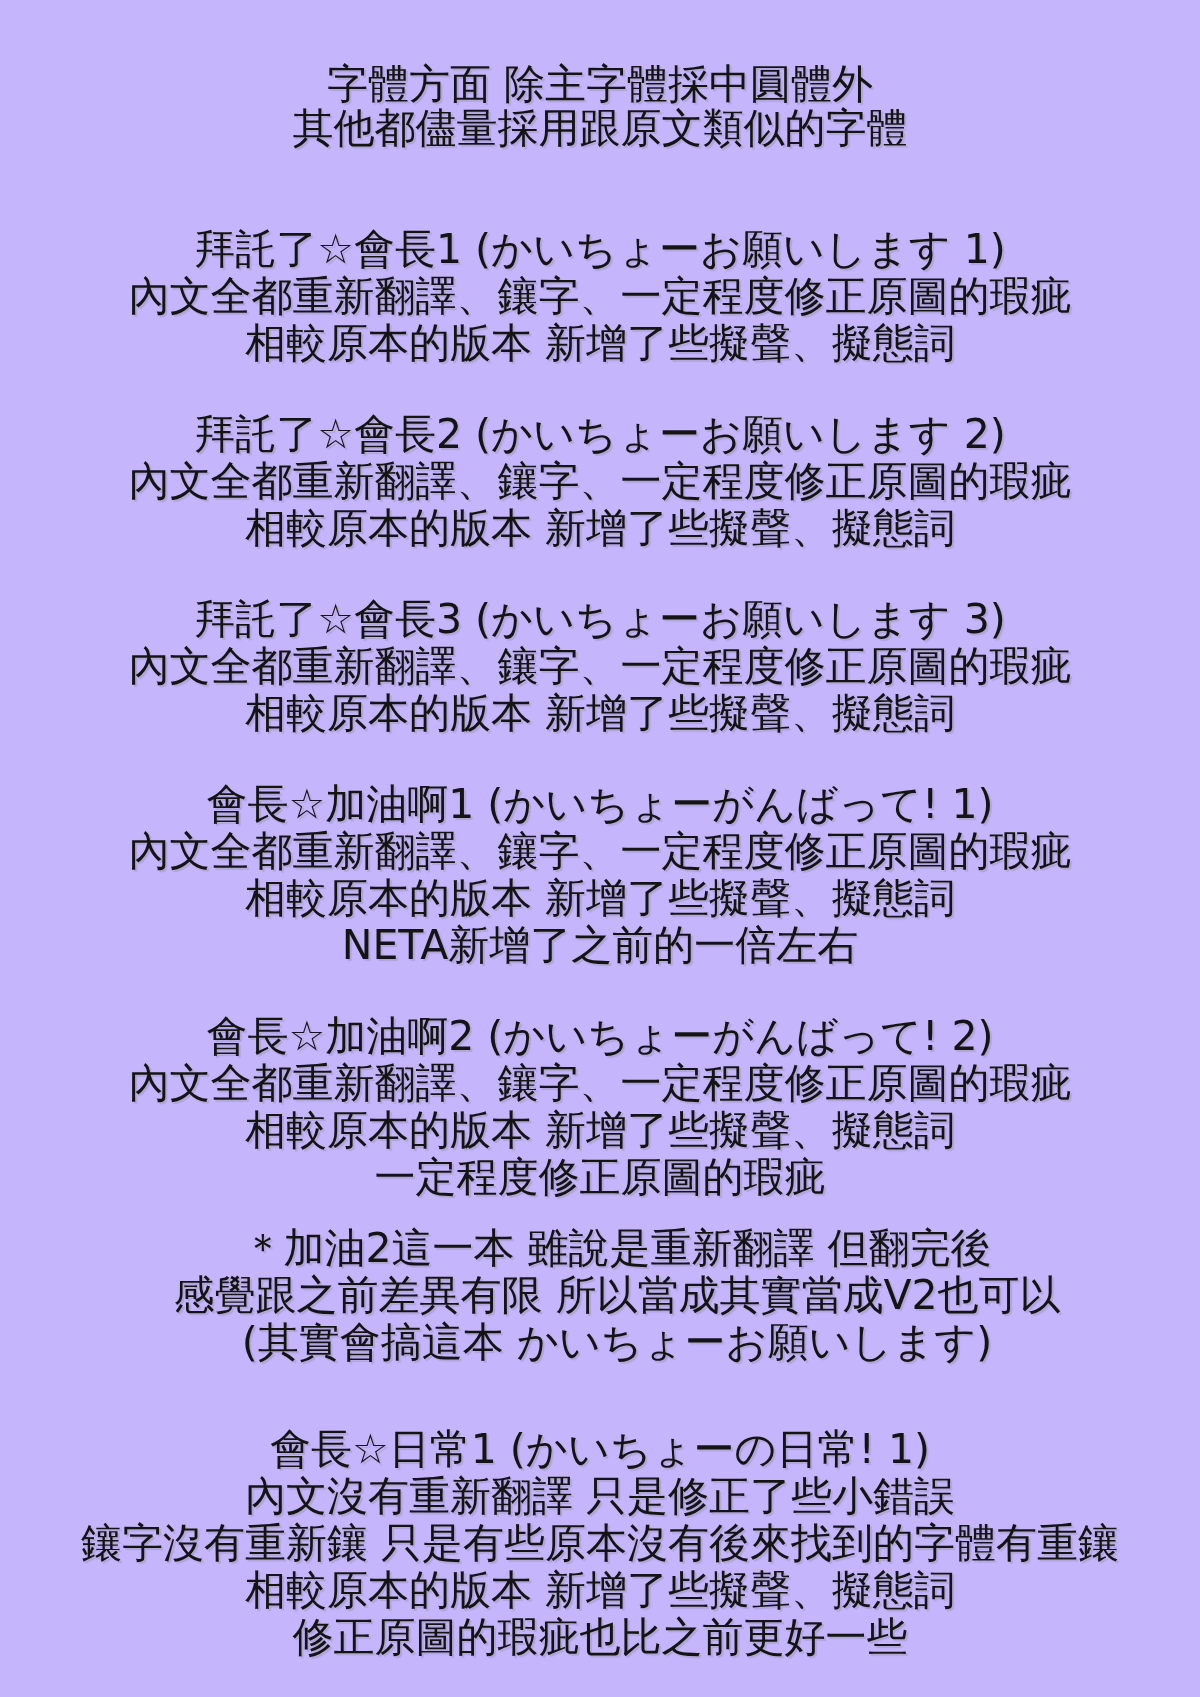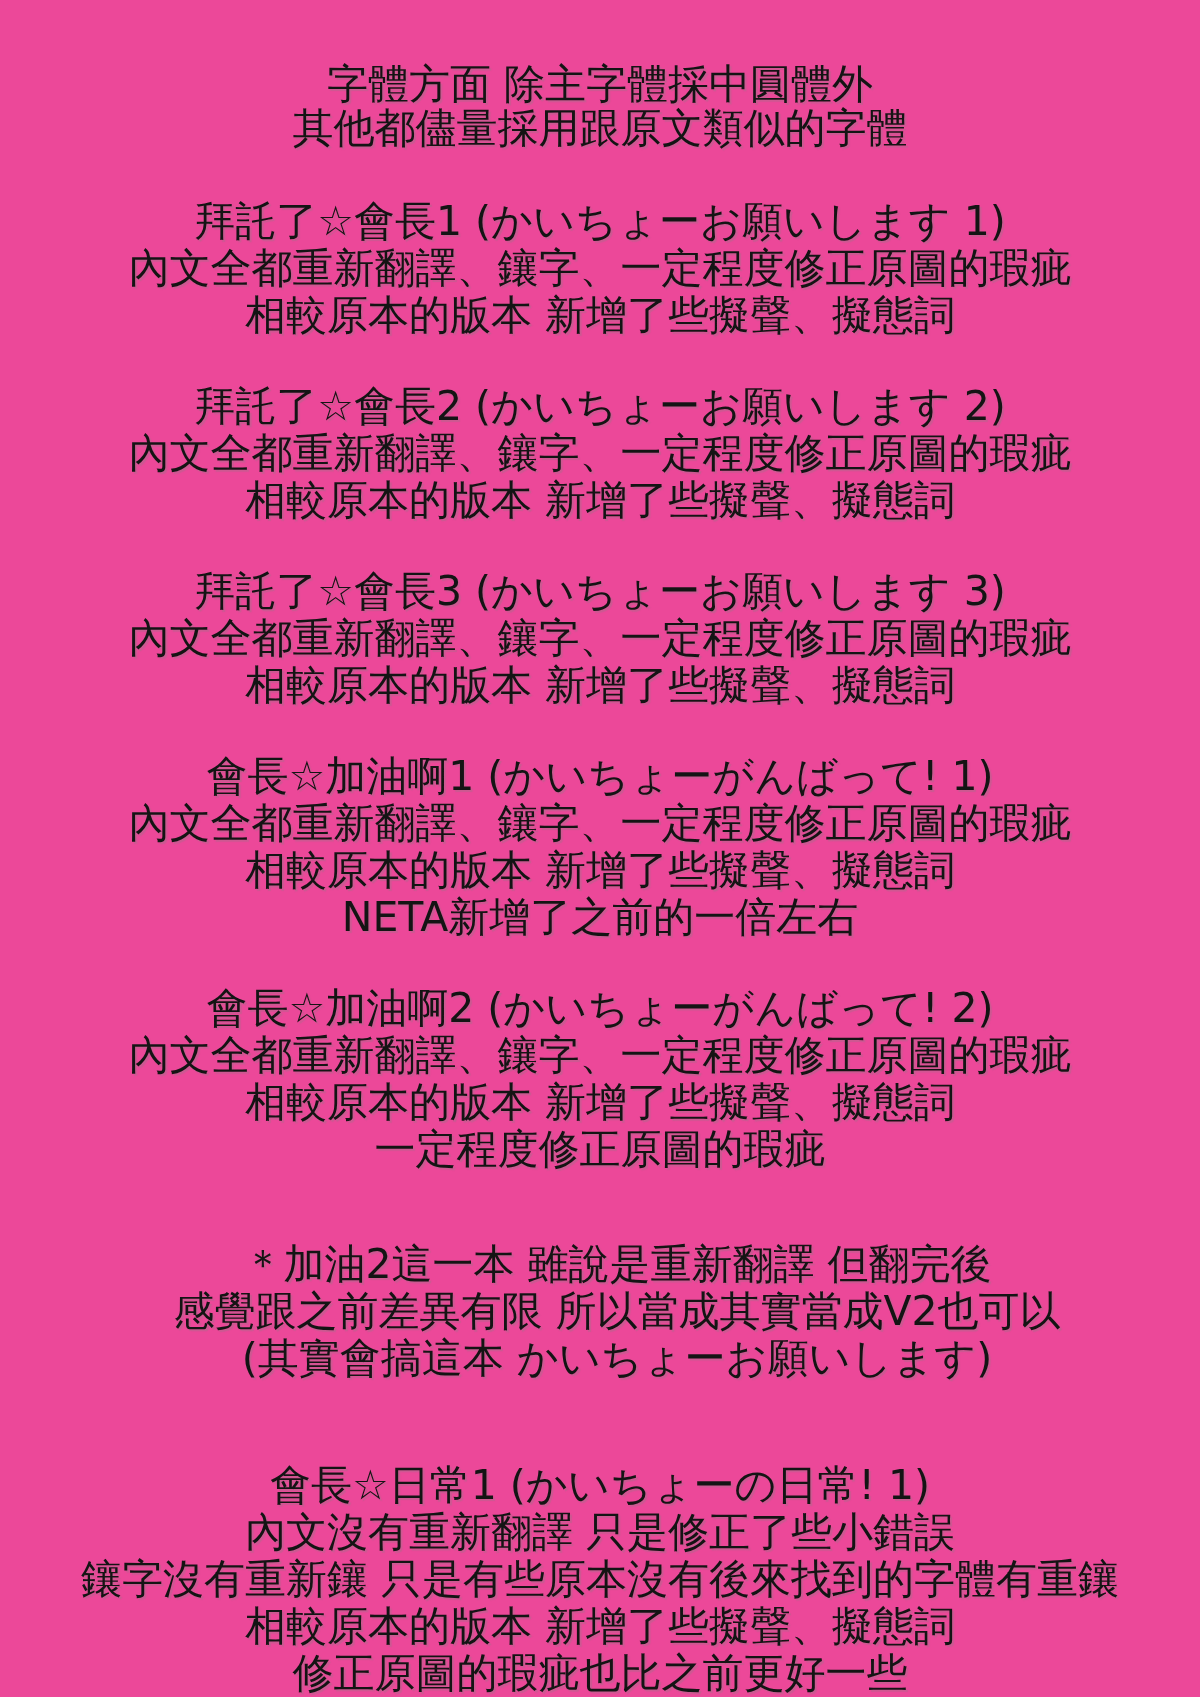--- a/index.html
+++ b/index.html
@@ -12,40 +12,40 @@
     height: 1697px;
     font-family: "DejaVu Sans", sans-serif;
   }
   .page {
     width: 1200px;
     height: 1697px;
     box-sizing: border-box;
     padding-top: 62px;
     text-align: center;
     overflow: hidden;
-    background: #ec4899;
+    background: #c4b5fd;
   }
   .page p {
     margin: 0;
     font-size: 41px;
     line-height: 47px;
     font-weight: 500;
     color: #141414;
     white-space: nowrap;
     text-shadow: 2px 2px 1px rgba(130,130,130,0.30);
   }
   .header p {
     line-height: 44px;
   }
   .blue { color: #2323d6; }
   .red  { color: #e51d1d; }
   .sec      { margin-top: 44px; }
-  .sec-first{ margin-top: 48px; }
-  .mid-note { margin-top: 68px; padding-left: 34px; }
-  .sec-last { margin-top: 80px; }
+  .sec-first{ margin-top: 76px; }
+  .mid-note { margin-top: 24px; padding-left: 34px; }
+  .sec-last { margin-top: 60px; }
 </style>
 </head>
 <body>
 
 <div class="page">
 
   <div class="header">
     <p class="blue">字體方面 除主字體採中圓體外</p>
     <p class="blue">其他都儘量採用跟原文類似的字體</p>
   </div>

